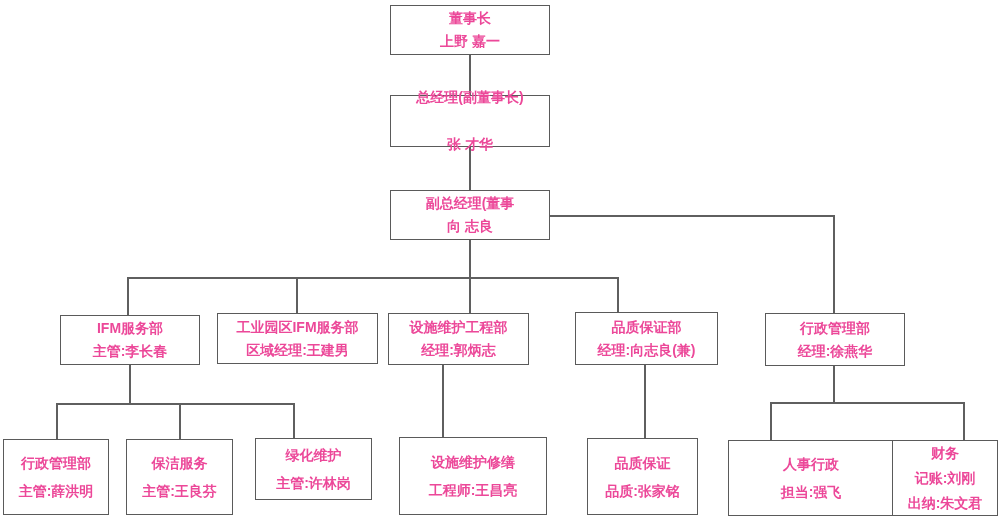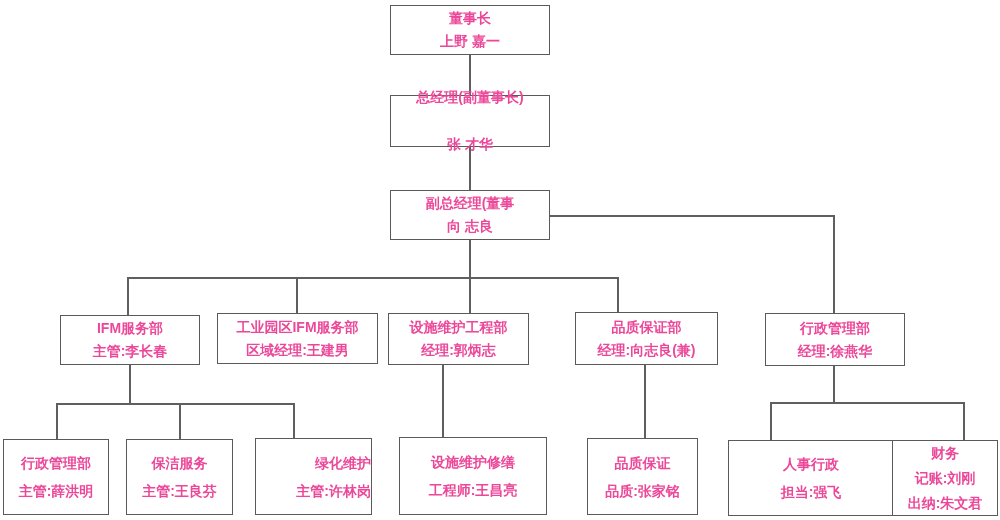--- a/index.html
+++ b/index.html
@@ -33,21 +33,21 @@
   #n-chairman    {left:390px;top:5px;  width:160px;height:50px;}
   #n-gm          {left:390px;top:95px; width:160px;height:52px;gap:24px;}
   #n-dgm         {left:390px;top:190px;width:160px;height:50px;}
   #n-ifm         {left:60px; top:315px;width:140px;height:50px;}
   #n-park-ifm    {left:217px;top:313px;width:161px;height:51px;}
   #n-facility-eng{left:388px;top:313px;width:141px;height:52px;}
   #n-quality-dept{left:575px;top:312px;width:143px;height:53px;}
   #n-admin-dept  {left:765px;top:313px;width:140px;height:53px;}
   #n-security    {left:3px;  top:439px;width:106px;height:76px;}
   #n-cleaning    {left:126px;top:439px;width:107px;height:76px;}
-  #n-greening    {left:255px;top:438px;width:117px;height:77px;align-items:flex-end;}
+  #n-greening    {left:255px;top:438px;width:117px;height:62px;}
   #n-repair      {left:399px;top:437px;width:148px;height:78px;}
   #n-quality     {left:587px;top:438px;width:111px;height:77px;}
   #n-hr-admin    {left:728px;top:440px;width:166px;height:76px;}
   #n-finance     {left:892px;top:440px;width:106px;height:76px;}
   
   #c-v1      {left:469px;top:55px; width:2px;height:40px;}
   #c-v2      {left:469px;top:147px;width:2px;height:43px;}
   #c-v3      {left:469px;top:240px;width:2px;height:38px;}
   #c-bus1    {left:127px;top:277px;width:492px;height:2px;}
   #c-d1      {left:127px;top:277px;width:2px;height:38px;}

